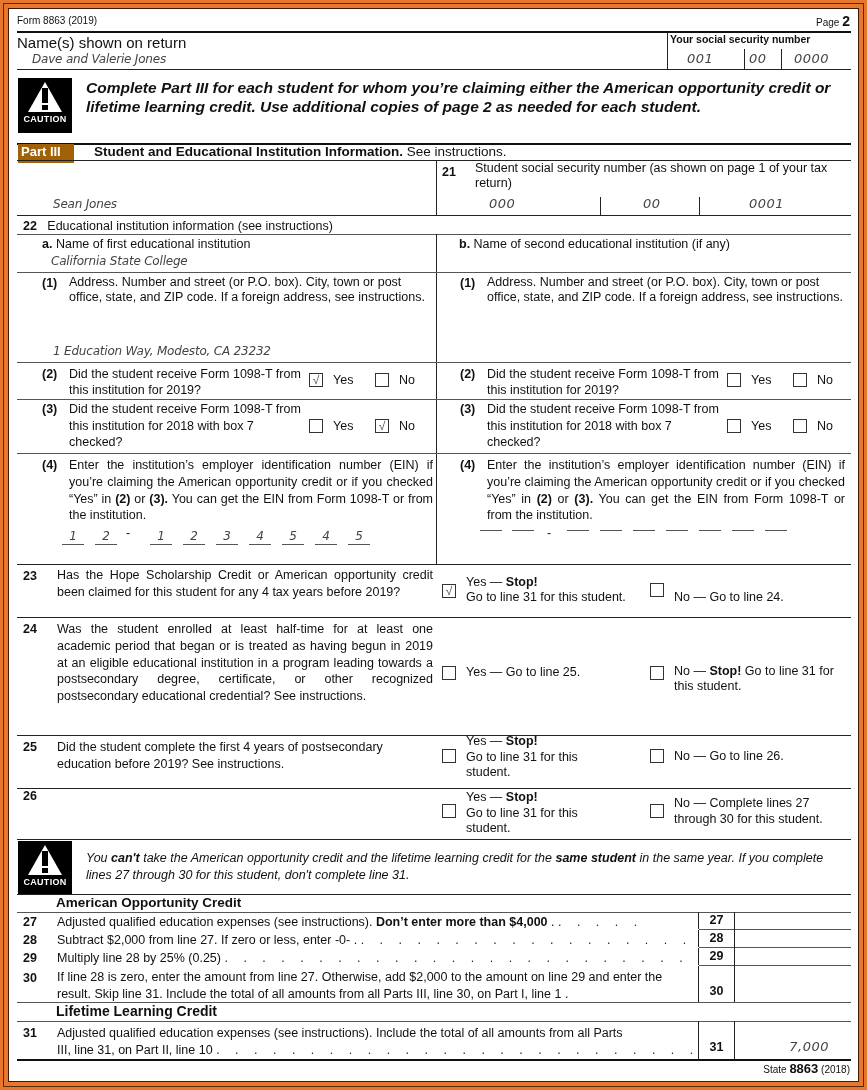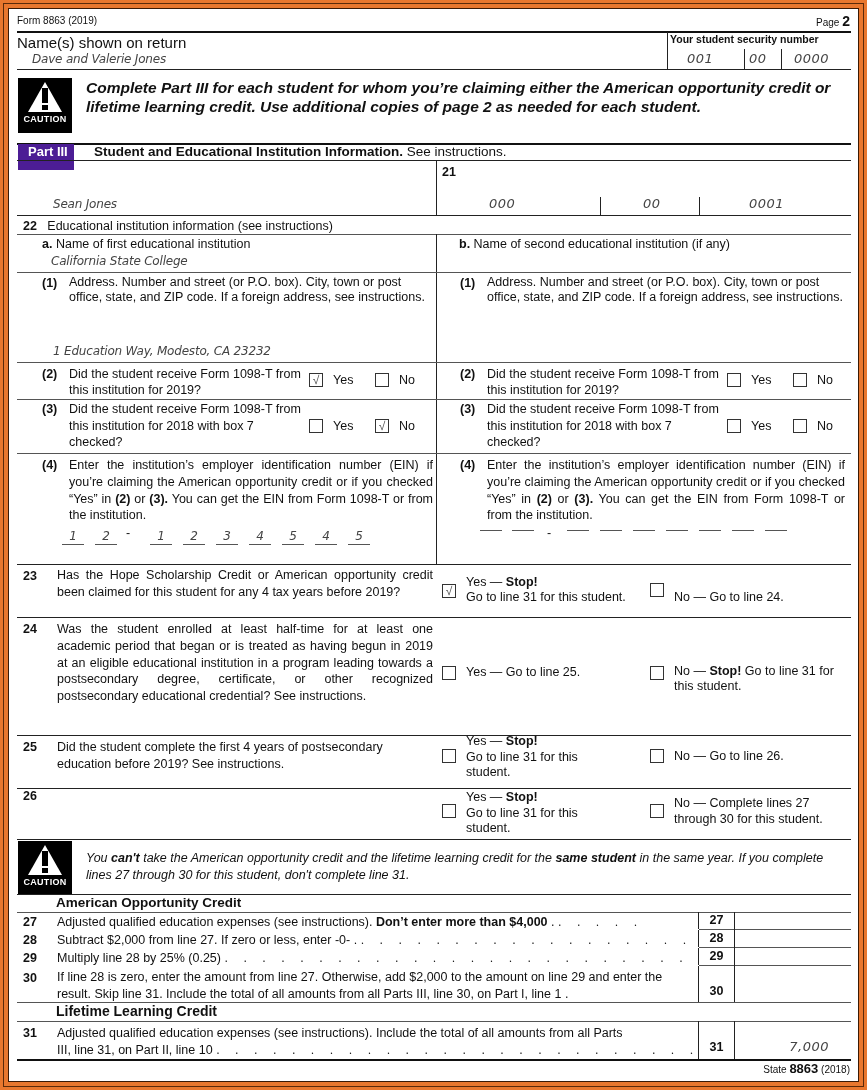--- a/index.html
+++ b/index.html
@@ -32,45 +32,46 @@
 
 <div class="frame"></div>
 <div class="page">
 
   <div class="abs" style="left:8px;top:6px;font-size:10px;">Form 8863 (2019)</div>
   <div class="abs" style="right:8px;top:4px;font-size:10px;"><span>Page</span> <span class="b" style="font-size:14px;">2</span></div>
   <div class="hline" style="left:8px;top:22px;width:834px;background:#111;height:1.5px;"></div>
   <div class="abs" style="left:8px;top:25px;font-size:15px;">Name(s) shown on return</div>
   <div class="abs hw" style="left:23px;top:43px;">Dave and Valerie Jones</div>
   <div class="vline" style="left:658px;top:23px;height:37px;"></div>
-  <div class="abs b" style="left:661px;top:24px;font-size:10.5px;">Your student security number</div>
+  <div class="abs b" style="left:661px;top:24px;font-size:10.5px;">Your social security number</div>
   <div class="abs hw-num" style="left:678px;top:42px;">001</div>
   <div class="vline" style="left:735px;top:40px;height:20px;"></div>
   <div class="abs hw-num" style="left:740px;top:42px;">00</div>
   <div class="vline" style="left:772px;top:40px;height:20px;"></div>
   <div class="abs hw-num" style="left:785px;top:42px;">0000</div>
   <div class="hline" style="left:8px;top:60px;width:834px;"></div>
 
   <div class="caution" style="left:9px;top:69px;width:54px;height:55px;">
     <div class="tri">
         <div class="exc"></div>
         <div class="dot"></div>
       </div>
     <div class="lbl">CAUTION</div>
   </div>
   <div class="txt" style="left:77px;top:70px;width:760px;font-size:15.5px;font-weight:bold;font-style:italic;line-height:18.5px;">Complete Part III for each student for whom you’re claiming either the American opportunity credit or lifetime learning credit. Use additional copies of page 2 as needed for each student.</div>
 
   <div class="hthick" style="left:8px;top:134px;width:834px;"></div>
-  <div class="abs b" style="left:9px;top:135px;width:56px;height:26px;background:#4c1d95;color:#fff;font-size:13px;line-height:16px;padding-left:10px;">Part III</div>
+  <div class="abs b" style="left:9px;top:135px;width:56px;height:19px;background:#a16207;color:#fff;font-size:13px;line-height:16px;padding-left:3px;">Part III</div>
   <div class="abs" style="left:85px;top:135px;font-size:13.5px;line-height:16px;"><span class="b">Student and Educational Institution Information.</span><span> See instructions.</span></div>
   <div class="hline" style="left:8px;top:151px;width:834px;"></div>
 
   <div class="abs hw" style="left:44px;top:188px;">Sean Jones</div>
   <div class="vline" style="left:427px;top:151px;height:55px;"></div>
   <div class="txt num" style="left:433px;top:155px;">21</div>
+  <div class="txt" style="left:466px;top:152px;width:360px;line-height:15px;">Student social security number (as shown on page 1 of your tax return)</div>
   <div class="abs hw-num" style="left:480px;top:187px;">000</div>
   <div class="vline" style="left:591px;top:188px;height:18px;"></div>
   <div class="abs hw-num" style="left:634px;top:187px;">00</div>
   <div class="vline" style="left:690px;top:188px;height:18px;"></div>
   <div class="abs hw-num" style="left:740px;top:187px;">0001</div>
   <div class="hline" style="left:8px;top:206px;width:834px;"></div>
 
   <div class="txt" style="left:14px;top:209px;"><span class="num">22</span>&nbsp;&nbsp;&nbsp;<span>Educational institution information (see instructions)</span></div>
   <div class="hline" style="left:8px;top:225px;width:834px;background:#555;"></div>
   <div class="vline" style="left:427px;top:225px;height:330px;"></div>

